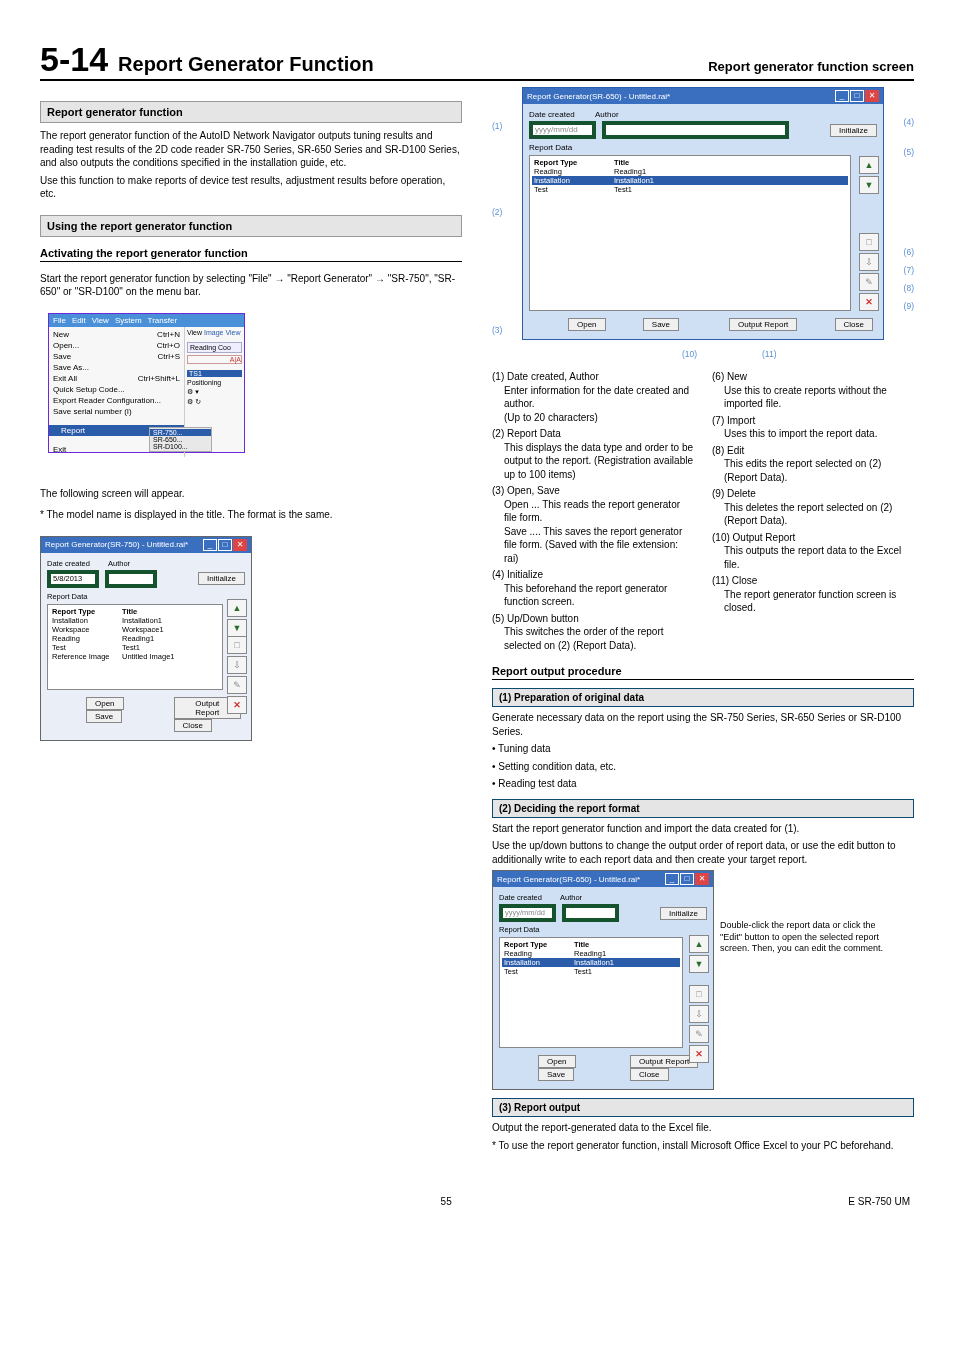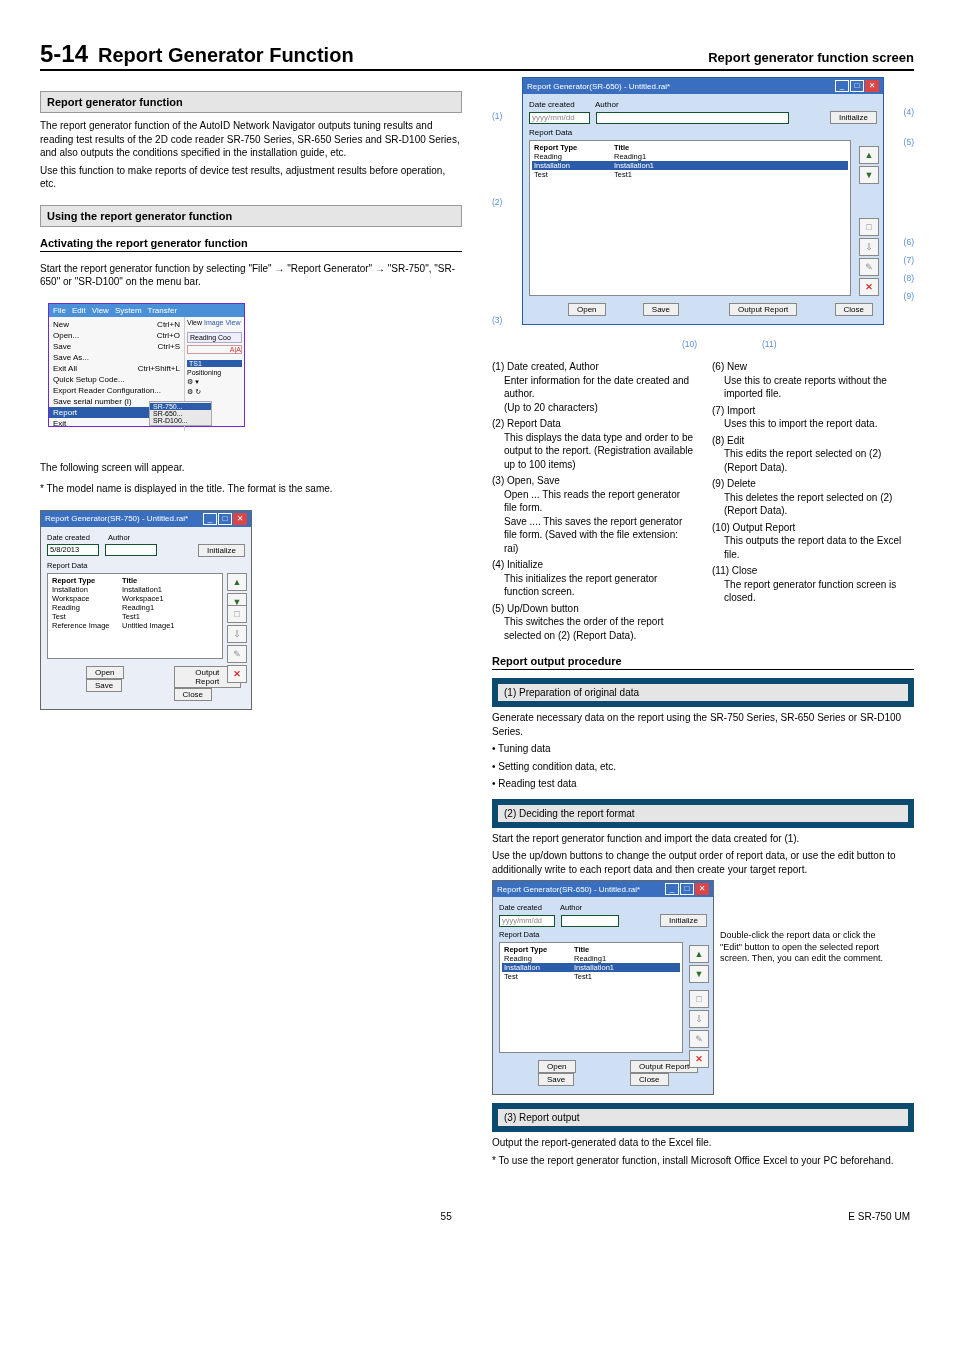--- a/index.html
+++ b/index.html
@@ -14,21 +14,21 @@
   .page {
     padding: 40px 40px 20px 40px;
   }
   .h-title-row {
     display: flex;
     align-items: baseline;
     border-bottom: 2px solid #000;
     margin-bottom: 6px;
   }
   .sec-num {
-    font-size: 24px;
+    font-size: 34px;
     font-weight: bold;
     margin-right: 10px;
   }
   .sec-title {
     font-size: 20px;
     font-weight: bold;
     flex: 1;
   }
   .right-head {
     font-size: 13px;
@@ -79,21 +79,21 @@
     background:#4a90d9;
     color:white;
     padding:2px 4px;
     display:flex;
     gap:6px;
   }
   .menu-shot .list {
     padding:2px 4px;
   }
   .menu-shot .row { display:flex; justify-content:space-between; padding:1px 0;}
-  .menu-shot .row.hi { background:#2a5caa; color:white; padding:1px 4px; margin:0 -4px;}
+  .menu-shot .row.hi { background:#2a5caa; color:white; padding:1px 12px; margin:8px -4px;}
   .app-shot {
     border:1px solid #666;
     background:#fff;
     width: 210px;
     font-size:7.5px;
   }
   .app-shot-lg {
     border:1px solid #2a5caa;
     background:#fff;
     font-size:8px;
@@ -108,21 +108,21 @@
     justify-content:space-between;
     align-items:center;
   }
   .winbtns span {
     display:inline-block; width:12px;height:10px;line-height:10px;text-align:center;
     font-size:8px;border:1px solid #fff;margin-left:1px;
   }
   .winbtns .x {background:#d44;border-color:#d44;}
   .app-body { padding:4px 6px; background:#e9eef7;}
   .lbl-row { display:flex; gap:6px; margin:2px 0; align-items:center;}
-  .field { background:white;border:1px solid #14532d;height:10px;flex:1;padding:0 2px;}
+  .field { background:white;border:4px solid #14532d;height:10px;flex:1;padding:0 2px;}
   .btn { background:#f0f0f0;border:1px solid #888;padding:1px 8px;font-size:8px;display:inline-block;text-align:center;margin-left:35px;}
   .data-area {
     background:white;border:1px solid #888;min-height:70px;margin:3px 0;padding:2px;
   }
   .data-row {display:flex;gap:10px;font-size:7.5px;padding:0 2px;}
   .data-row.sel {background:#2a5caa;color:white;}
   .side-btns {
     position:absolute; right:4px; display:flex;flex-direction:column;gap:2px;
   }
   .sq-btn {
@@ -140,22 +140,22 @@
     display:flex;
     gap:18px;
     font-size:10px;
     line-height:1.35;
   }
   .desc-2col > div { flex:1; }
   .num-item {margin:3px 0;}
   .sub-indent {padding-left: 12px;}
   .gray-step {
     background:#e5e5e5;
-    border:6px solid #0c4a6e;
-    font-weight:normal;
+    border:1px solid #0c4a6e;
+    font-weight:bold;
     font-size:10px;
     padding:3px 6px;
     margin:8px 0 4px 0;
   }
   .footer {
     display:flex;justify-content:space-between;
     font-size:10px;margin-top:40px;
     padding: 0 4px;
   }
   .small-note {
@@ -410,21 +410,21 @@
             <div class="sub-indent">(Up to 20 characters)</div>
           </div>
           <div class="num-item"><span>(2) Report Data</span>
             <div class="sub-indent">This displays the data type and order to be output to the report. (Registration available up to 100 items)</div>
           </div>
           <div class="num-item"><span>(3) Open, Save</span>
             <div class="sub-indent">Open ... This reads the report generator file form.</div>
             <div class="sub-indent">Save .... This saves the report generator file form. (Saved with the file extension: rai)</div>
           </div>
           <div class="num-item"><span>(4) Initialize</span>
-            <div class="sub-indent">This initializes the report generator function screen.</div>
+            <div class="sub-indent">This beforehand the report generator function screen.</div>
           </div>
           <div class="num-item"><span>(5) Up/Down button</span>
             <div class="sub-indent">This switches the order of the report selected on (2) (Report Data).</div>
           </div>
         </div>
         <div>
           <div class="num-item"><span>(6) New</span>
             <div class="sub-indent">Use this to create reports without the imported file.</div></div>
           <div class="num-item"><span>(7) Import</span>
             <div class="sub-indent">Uses this to import the report data.</div></div>

